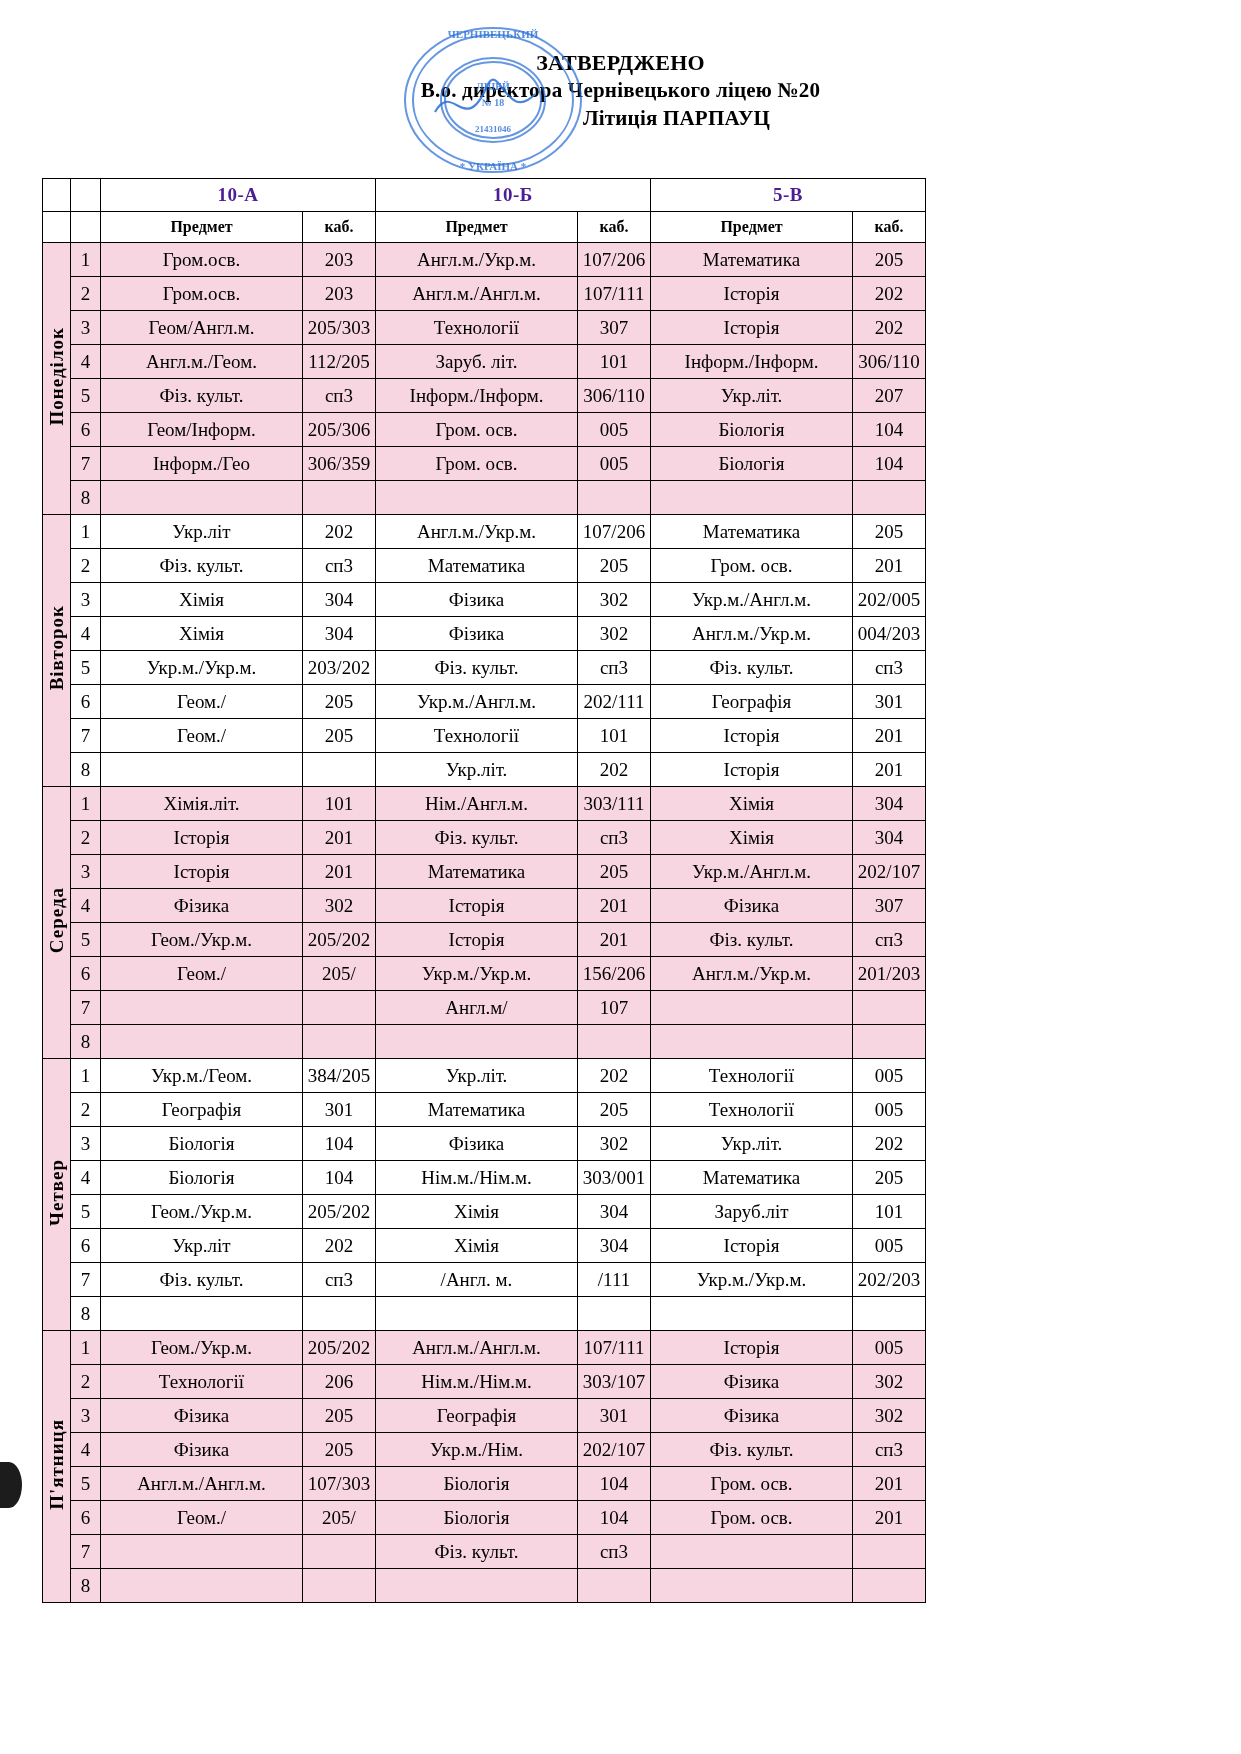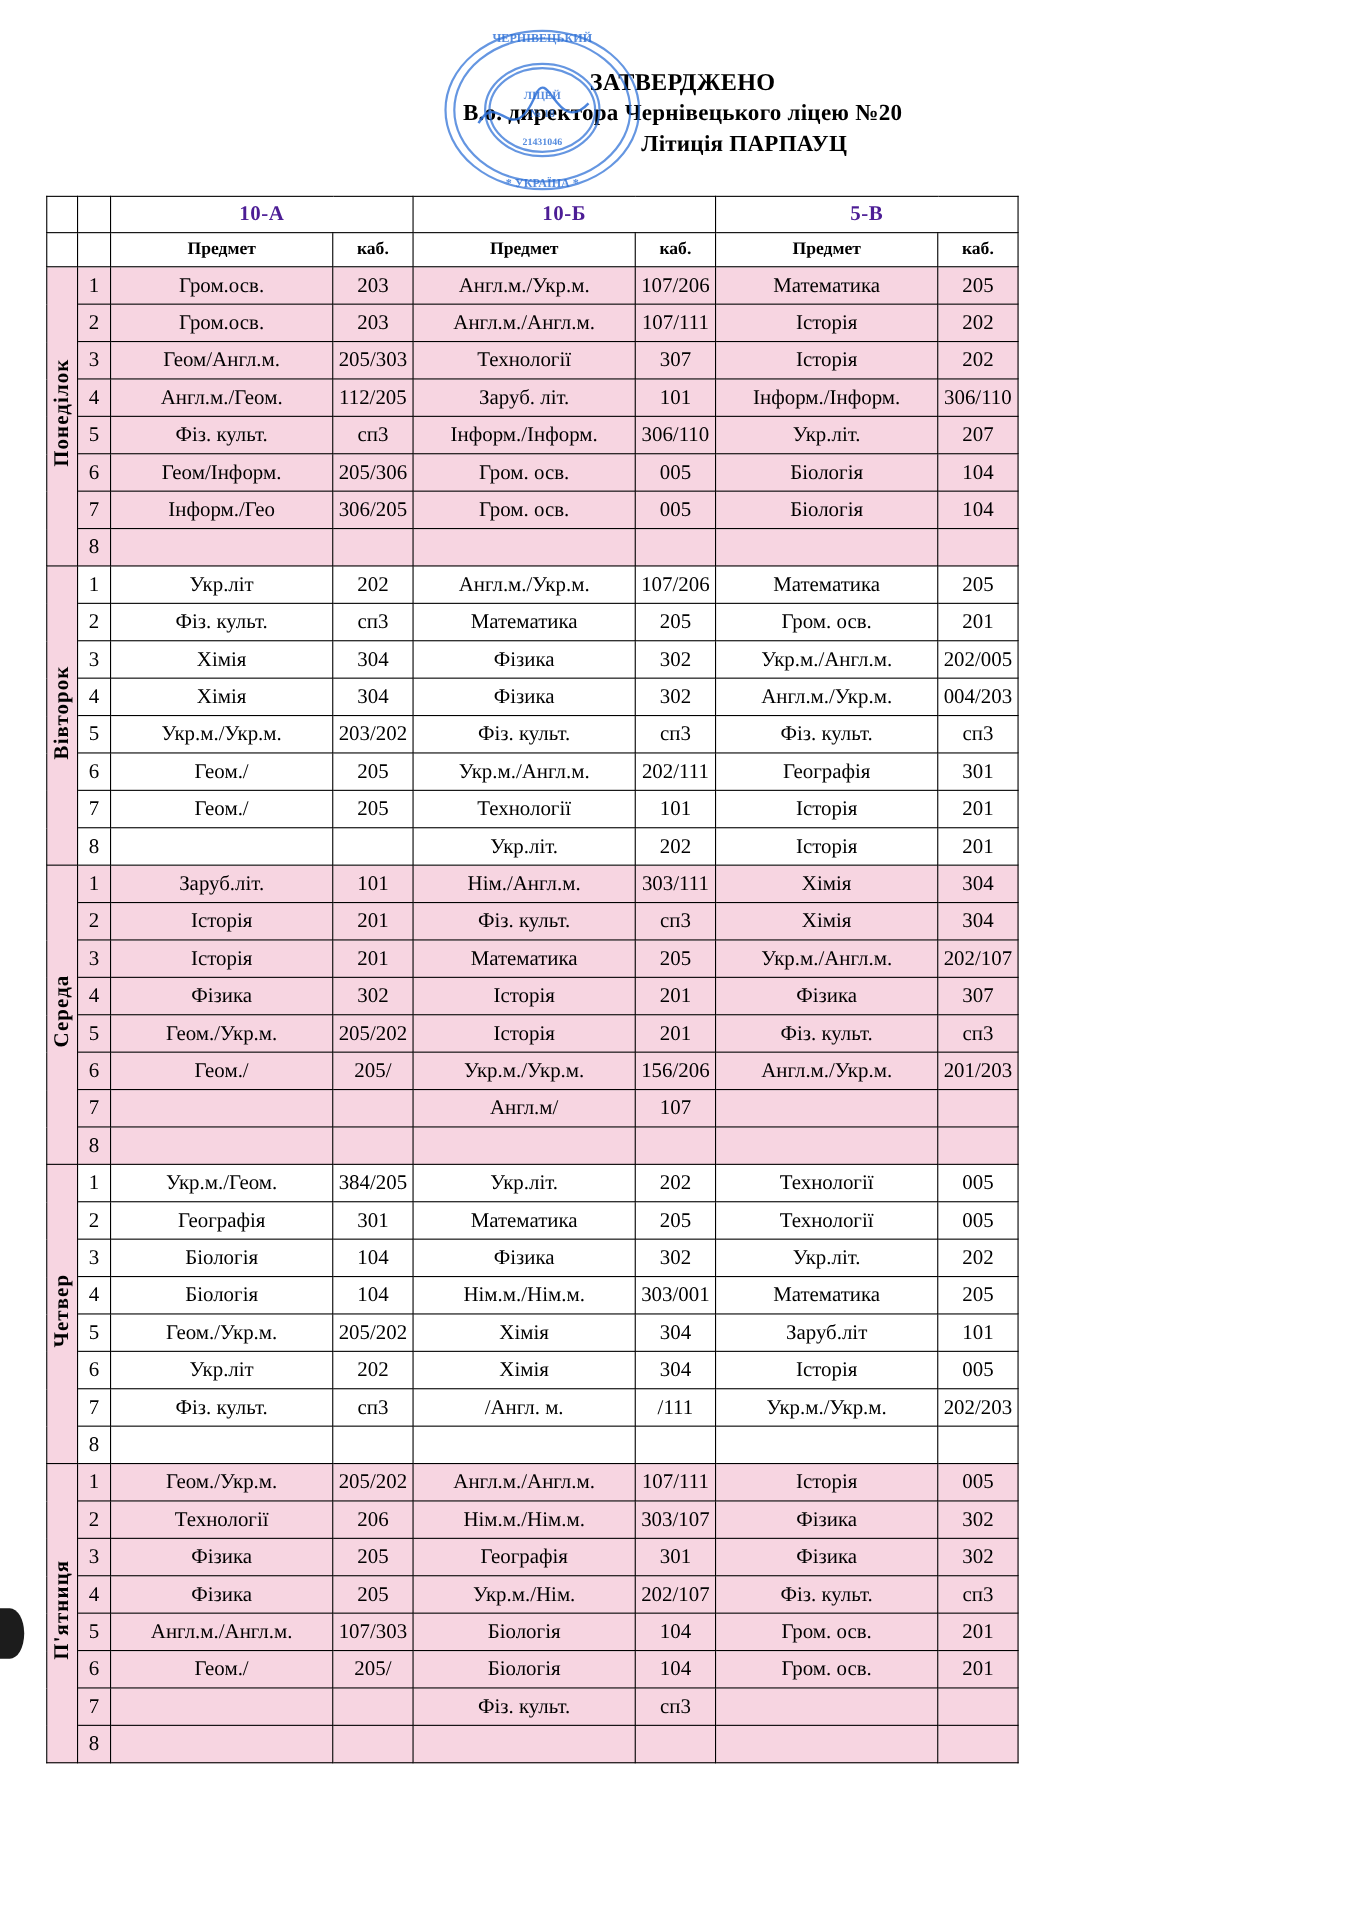--- a/index.html
+++ b/index.html
@@ -13,21 +13,21 @@
     font-family: "Liberation Serif", serif;
     color: #000;
     position: relative;
     overflow: hidden;
   }
 
   
   .header {
     position: absolute;
     left: 0;
-    top: 60px;
+    top: 48px;
     width: 1241px;
     text-align: center;
     line-height: 1.32;
   }
   .header .line {
     font-size: 21px;
     font-weight: bold;
     letter-spacing: 0.2px;
   }
   .header .line.l1 { font-size: 22px; }
@@ -222,21 +222,21 @@
         <td class="subject pink">Геом/Інформ.</td>
         <td class="room pink">205/306</td>
         <td class="subject pink">Гром. осв.</td>
         <td class="room pink">005</td>
         <td class="subject pink">Біологія</td>
         <td class="room pink">104</td>
       </tr>
       <tr class="row">
         <td class="num pink">7</td>
         <td class="subject pink">Інформ./Гео</td>
-        <td class="room pink">306/205</td>
+        <td class="room pink">306/359</td>
         <td class="subject pink">Гром. осв.</td>
         <td class="room pink">005</td>
         <td class="subject pink">Біологія</td>
         <td class="room pink">104</td>
       </tr>
       <tr class="row">
         <td class="num pink">8</td>
         <td class="subject pink">&nbsp;</td>
         <td class="room pink">&nbsp;</td>
         <td class="subject pink">&nbsp;</td>
@@ -313,21 +313,21 @@
         <td class="subject white">&nbsp;</td>
         <td class="room white">&nbsp;</td>
         <td class="subject white">Укр.літ.</td>
         <td class="room white">202</td>
         <td class="subject white">Історія</td>
         <td class="room white">201</td>
       </tr>
       <tr class="row">
         <td class="daycell sep-top" rowspan="8"><span class="rot">Середа</span></td>
         <td class="num pink sep-top">1</td>
-        <td class="subject pink sep-top">Заруб.літ.</td>
+        <td class="subject pink sep-top">Хімія.літ.</td>
         <td class="room pink sep-top">101</td>
         <td class="subject pink sep-top">Нім./Англ.м.</td>
         <td class="room pink sep-top">303/111</td>
         <td class="subject pink sep-top">Хімія</td>
         <td class="room pink sep-top">304</td>
       </tr>
       <tr class="row">
         <td class="num pink">2</td>
         <td class="subject pink">Історія</td>
         <td class="room pink">201</td>

